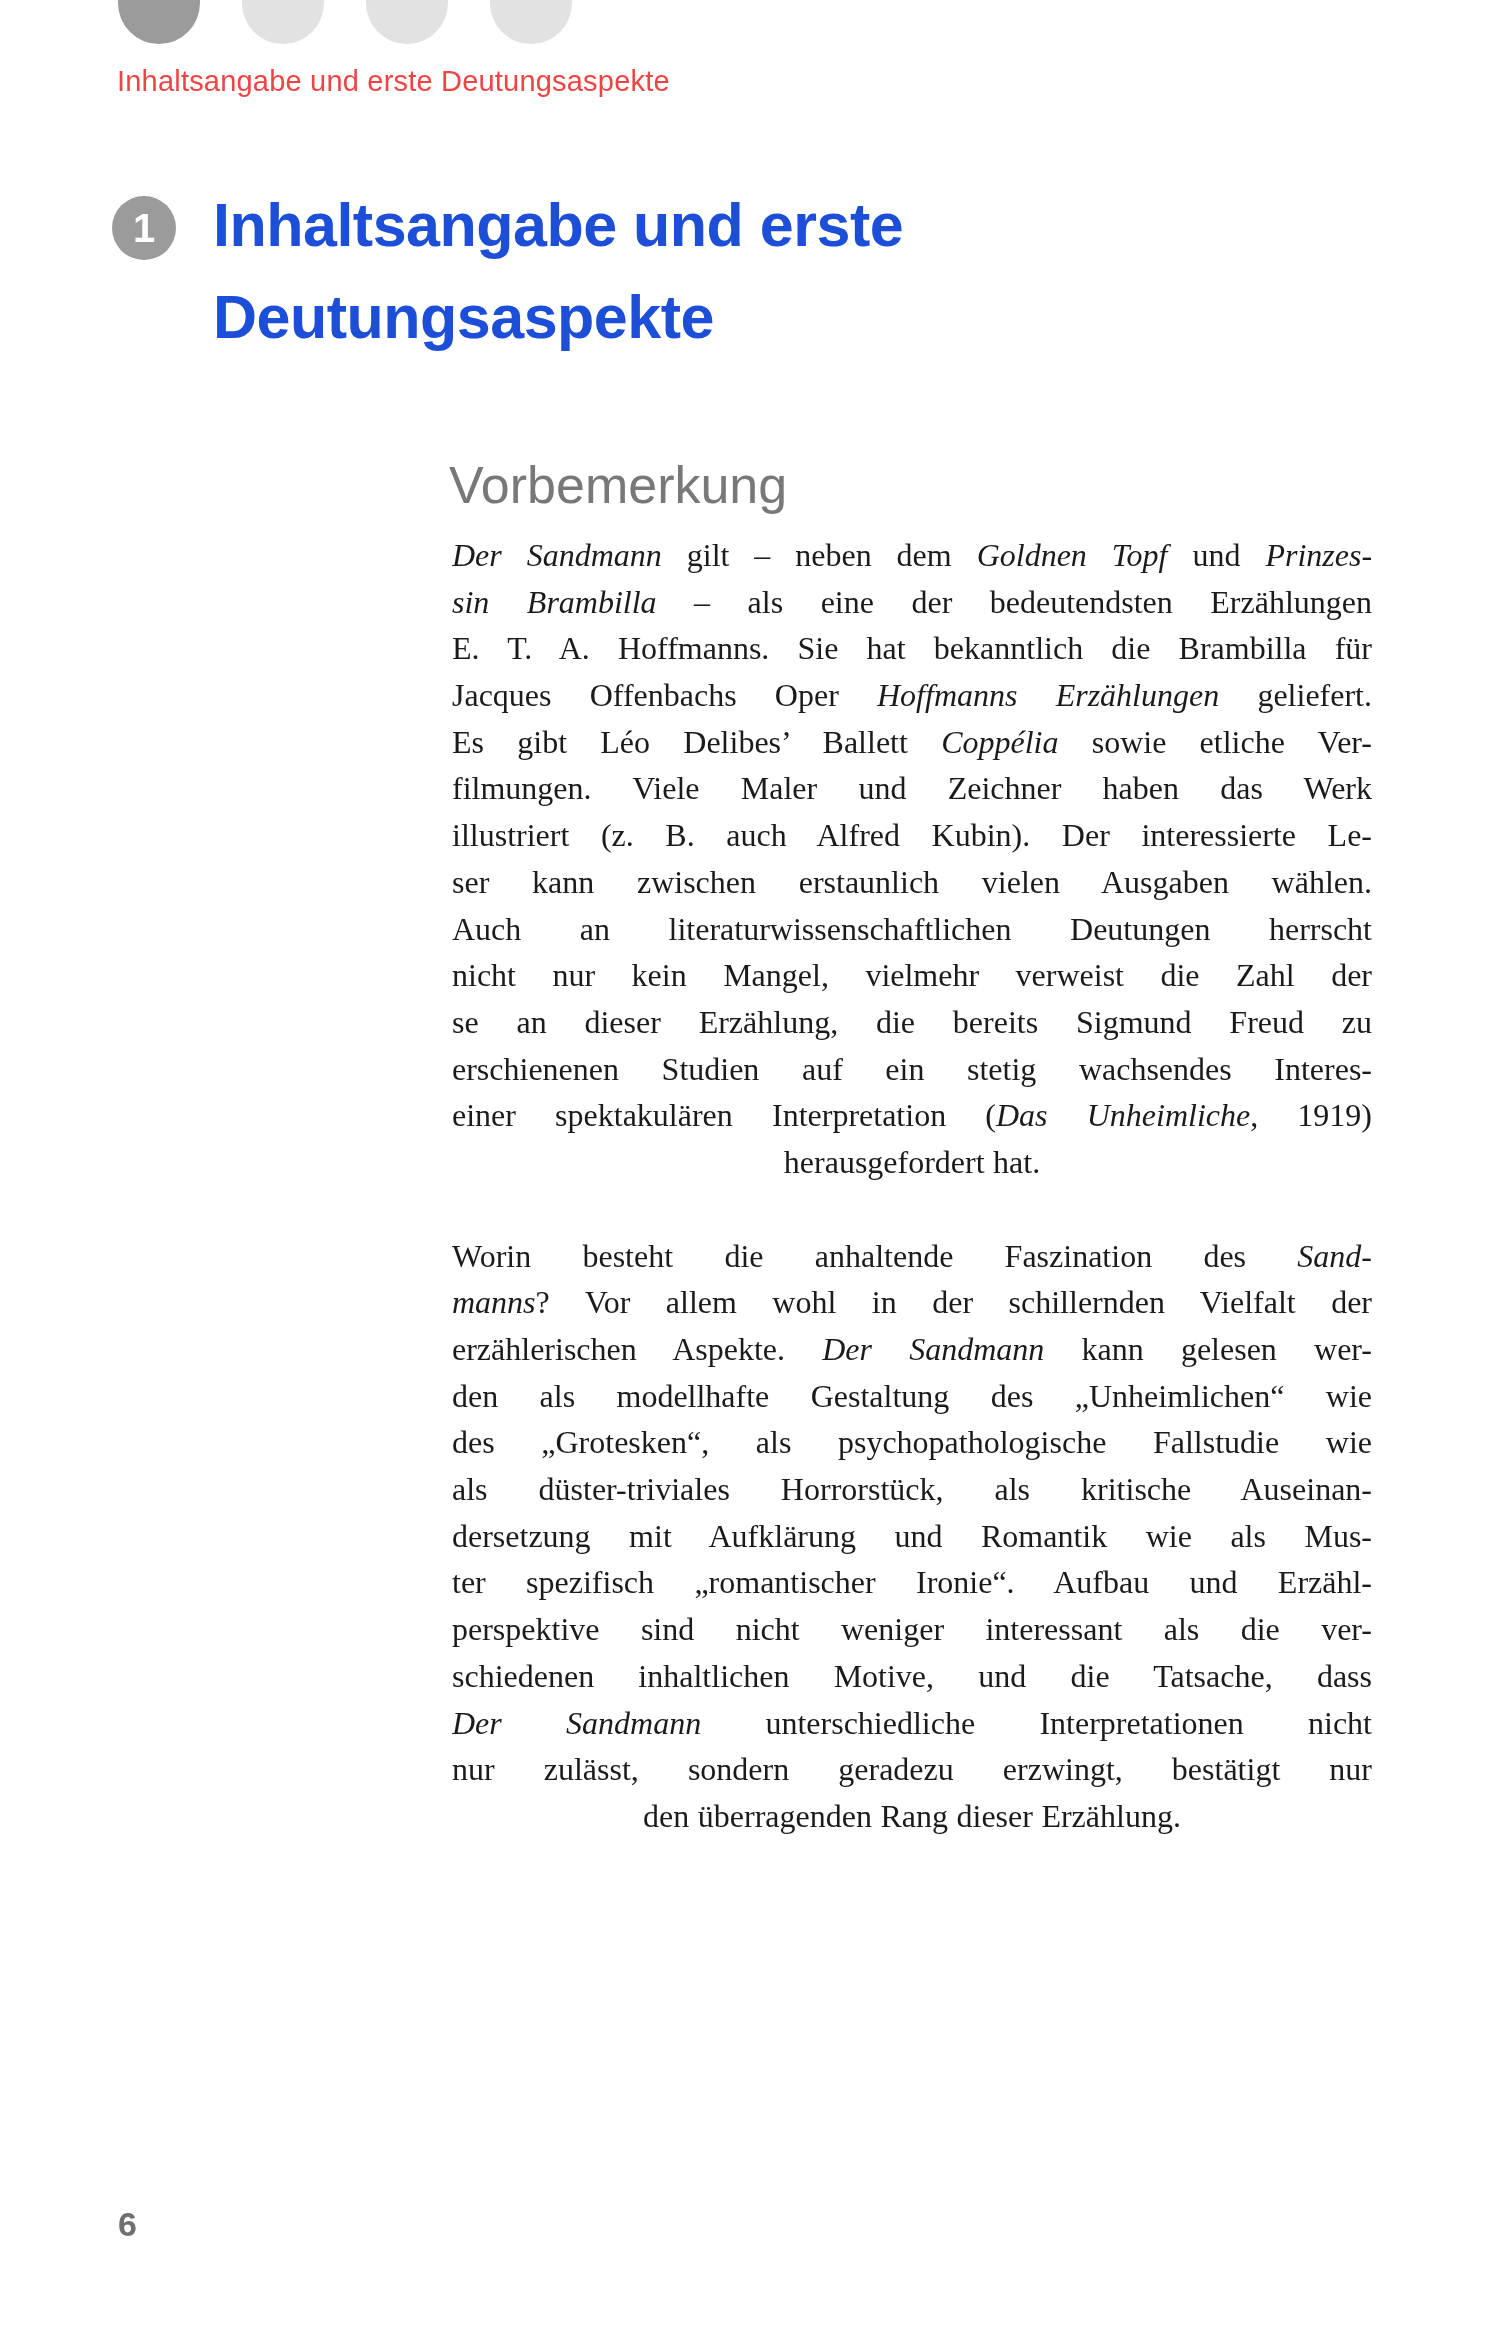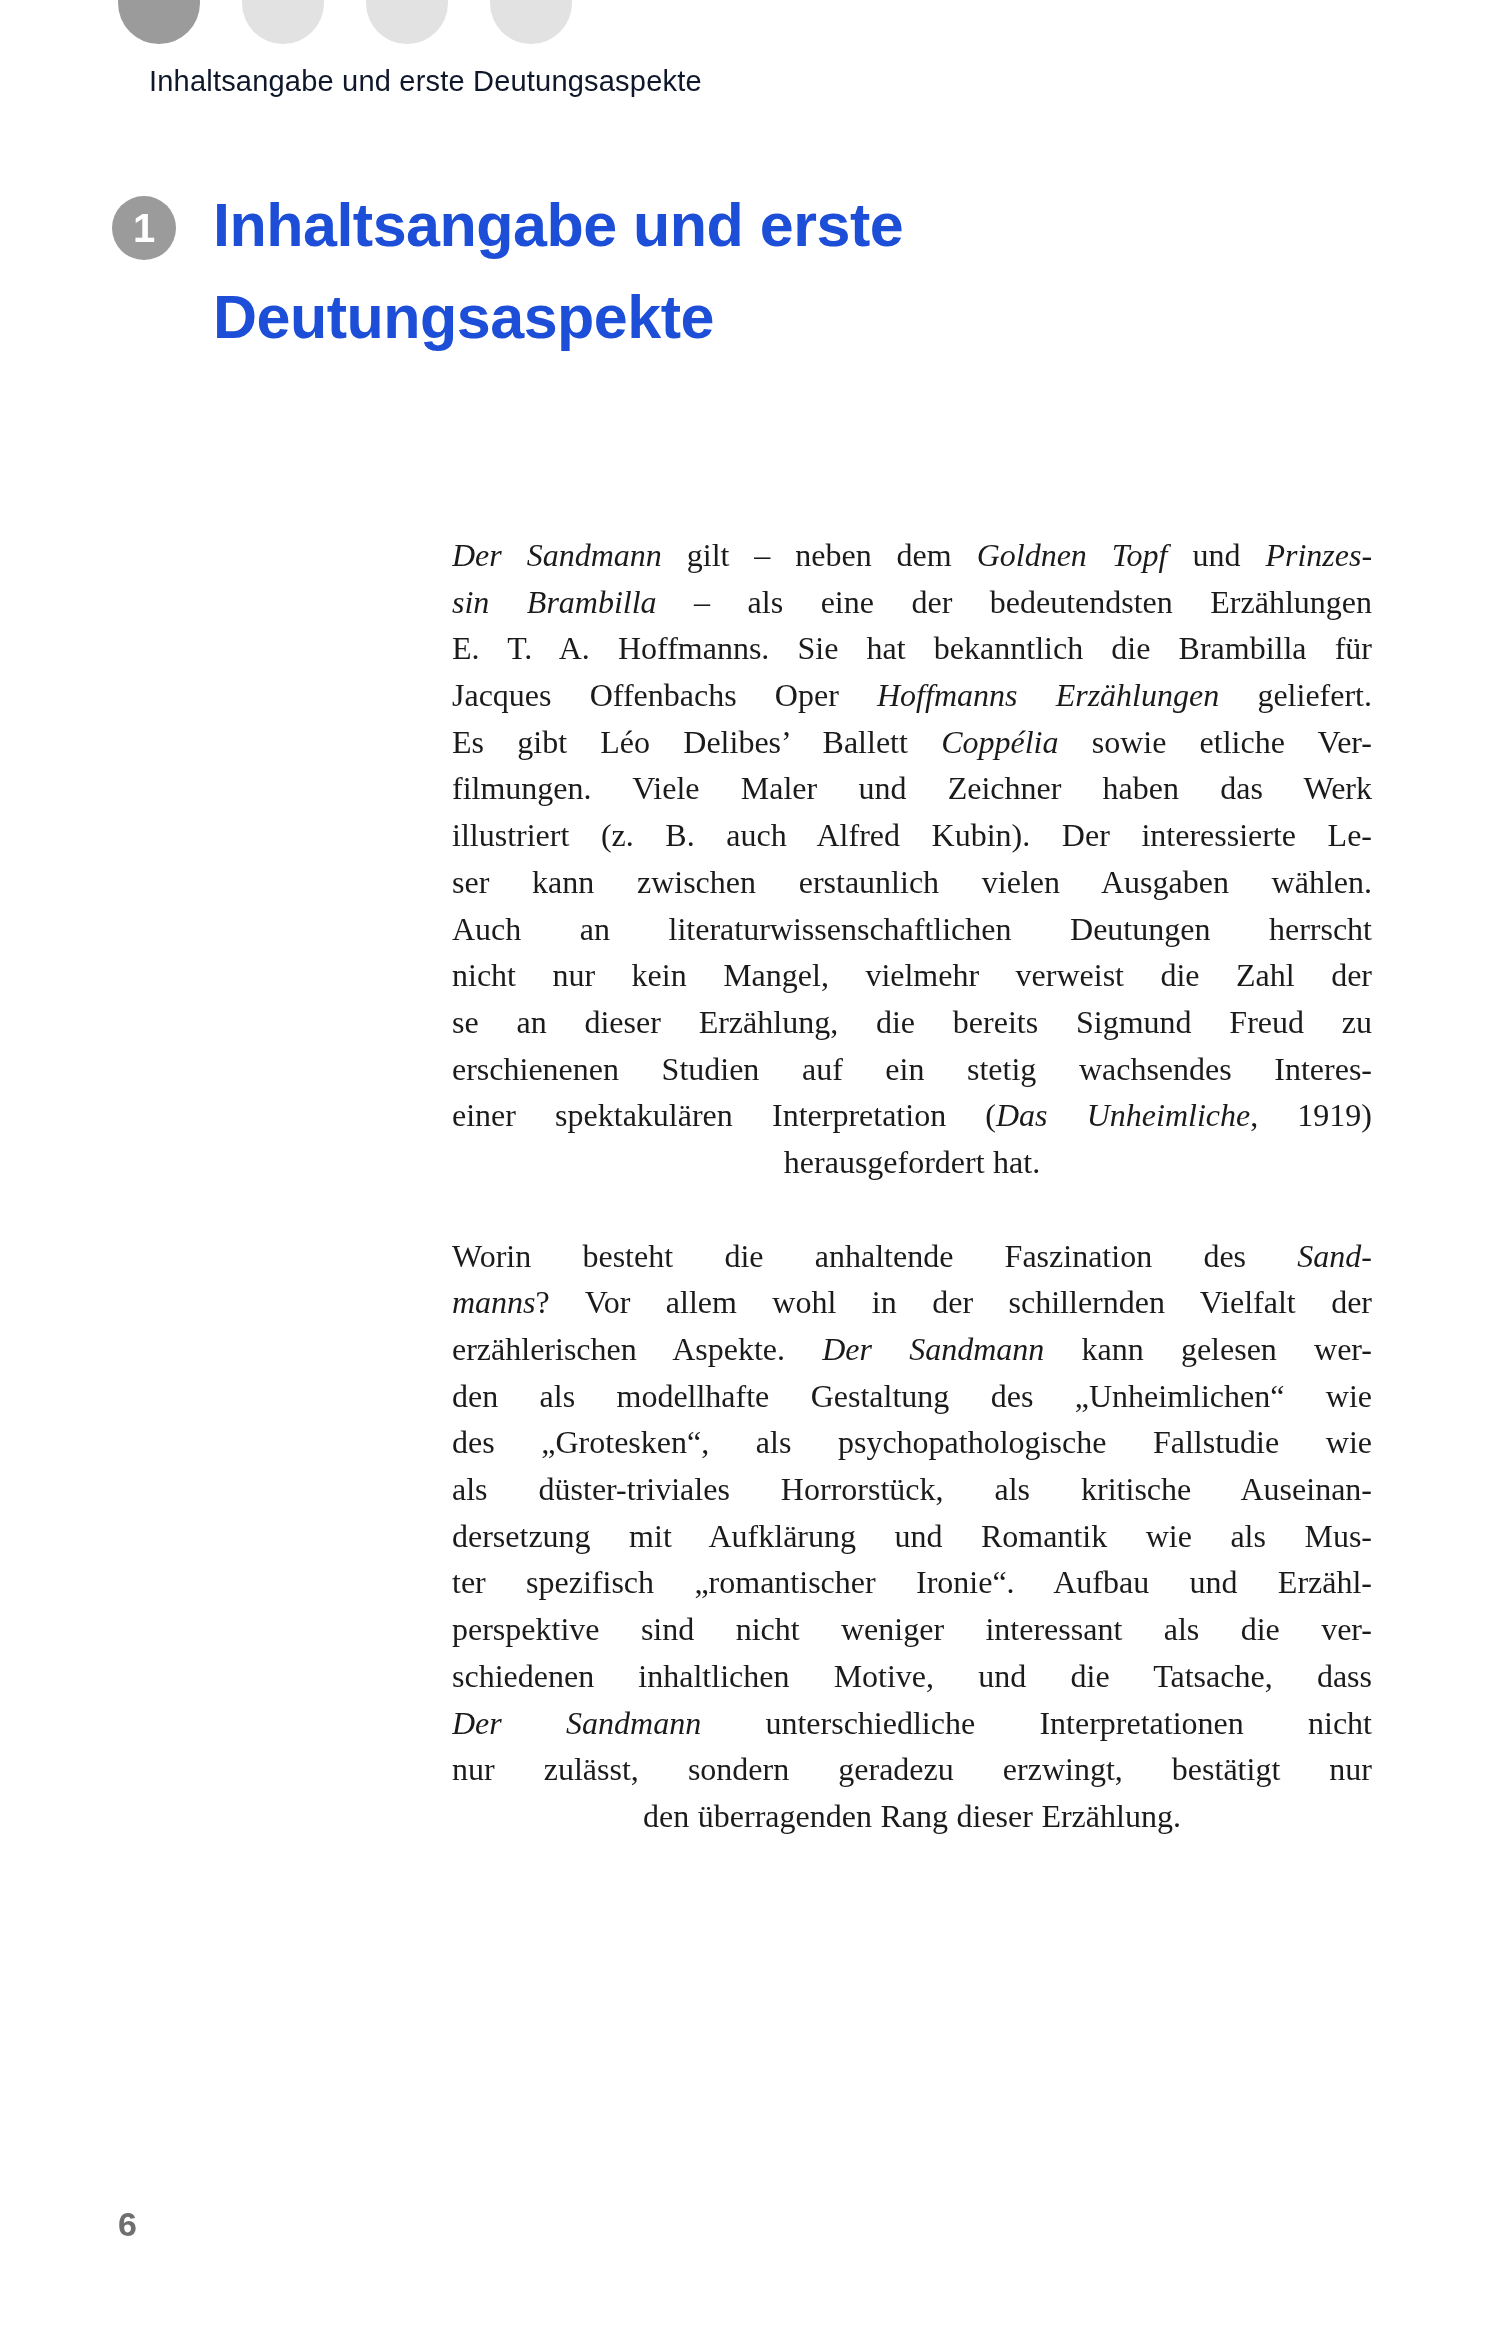--- a/index.html
+++ b/index.html
@@ -69,31 +69,32 @@
 
 <div class="page">
 
   <div class="dots">
       <div class="dot" style="left: 118px; background: rgb(155, 155, 155);"></div>
       <div class="dot" style="left: 242px; background: rgb(226, 226, 226);"></div>
       <div class="dot" style="left: 366px; background: rgb(226, 226, 226);"></div>
       <div class="dot" style="left: 490px; background: rgb(226, 226, 226);"></div>
     </div>
 
-  <div class="running-head" style="color: #0f172a; margin-left: 32px;">Inhaltsangabe und erste Deutungsaspekte</div>
+  <div class="running-head" style="color: #ef4444;">Inhaltsangabe und erste Deutungsaspekte</div>
 
   <div class="chapter-badge" style="background: rgb(155, 155, 155);">
     <span>1</span>
   </div>
 
   <h1 class="chapter-title" style="color: #1d4ed8;">
     <div>Inhaltsangabe und erste</div>
     <div>Deutungsaspekte</div>
   </h1>
 
+  <h2 class="section-heading" style="color: rgb(120, 120, 120);">Vorbemerkung</h2>
 
   <div class="body-text" id="body-text" style="color: rgb(27, 27, 27);">
       <div class="paragraph">
         <div class="jline"><i>Der Sandmann</i><span> gilt – neben dem </span><i>Goldnen Topf</i><span> und </span><i>Prinzes-</i></div>
         <div class="jline"><i>sin Brambilla</i><span> – als eine der bedeutendsten Erzählungen</span></div>
         <div class="jline"><span>E. T. A. Hoffmanns. Sie hat bekanntlich die Brambilla für</span></div>
         <div class="jline"><span>Jacques Offenbachs Oper </span><i>Hoffmanns Erzählungen</i><span> geliefert.</span></div>
         <div class="jline"><span>Es gibt Léo Delibes’ Ballett </span><i>Coppélia</i><span> sowie etliche Ver-</span></div>
         <div class="jline"><span>filmungen. Viele Maler und Zeichner haben das Werk</span></div>
         <div class="jline"><span>illustriert (z. B. auch Alfred Kubin). Der interessierte Le-</span></div>

